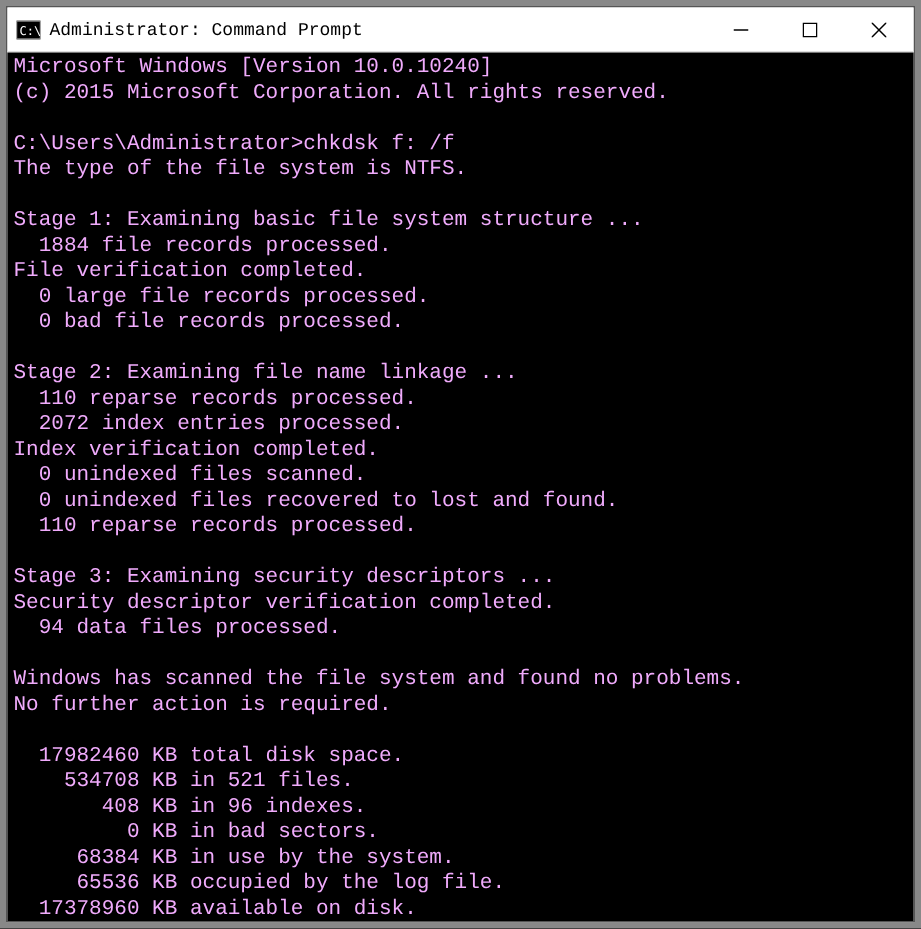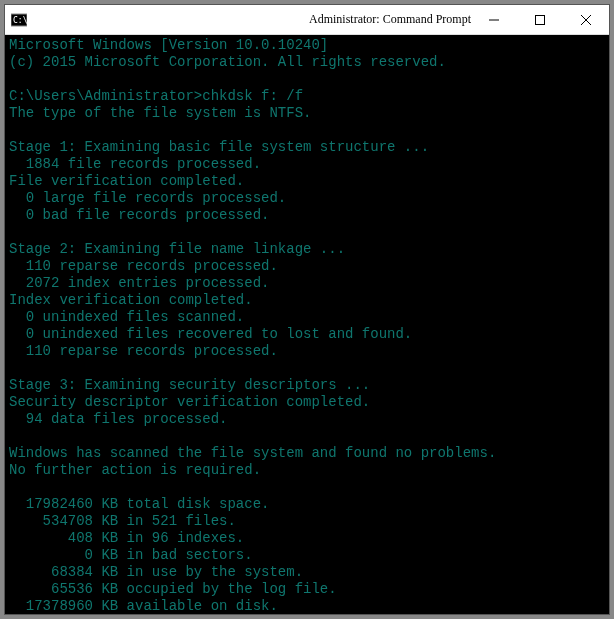--- a/index.html
+++ b/index.html
@@ -33,22 +33,21 @@
       width: 16px; height: 16px;
       margin-right: 6px;
       display: inline-flex;
       align-items: center;
       justify-content: center;
     }
     .titlebar .title {
       font-size: 12px;
       color: #000;
       flex: 1;
-      font-family: Liberation Serif, serif;
-      text-align: right;
+      font-family: Liberation Mono, monospace;
     }
     .win-controls { display: flex; height: 100%; }
     .win-btn {
       width: 46px;
       height: 100%;
       display: flex;
       align-items: center;
       justify-content: center;
       cursor: default;
     }
@@ -57,21 +56,21 @@
       flex: 1;
       background: #000;
       color: #c8c8c8;
       font-family: Consolas, "Courier New", monospace;
       font-size: 14px;
       line-height: 17px;
       padding: 2px 4px;
       white-space: pre;
       overflow: hidden;
     }
-    .terminal .line { color: #0f766e; }
+    .terminal .line { color: #f0abfc; }
   </style>
 </head>
 <body>
 
 <div class="window">
   <div class="titlebar">
     <span class="icon">
       <svg viewBox="0 0 16 16">
         <rect x="0" y="2" width="16" height="12" fill="#000" stroke="#888" stroke-width="1"></rect>
         <text x="2" y="11" font-size="8" fill="#fff" font-family="monospace">C:\</text>

